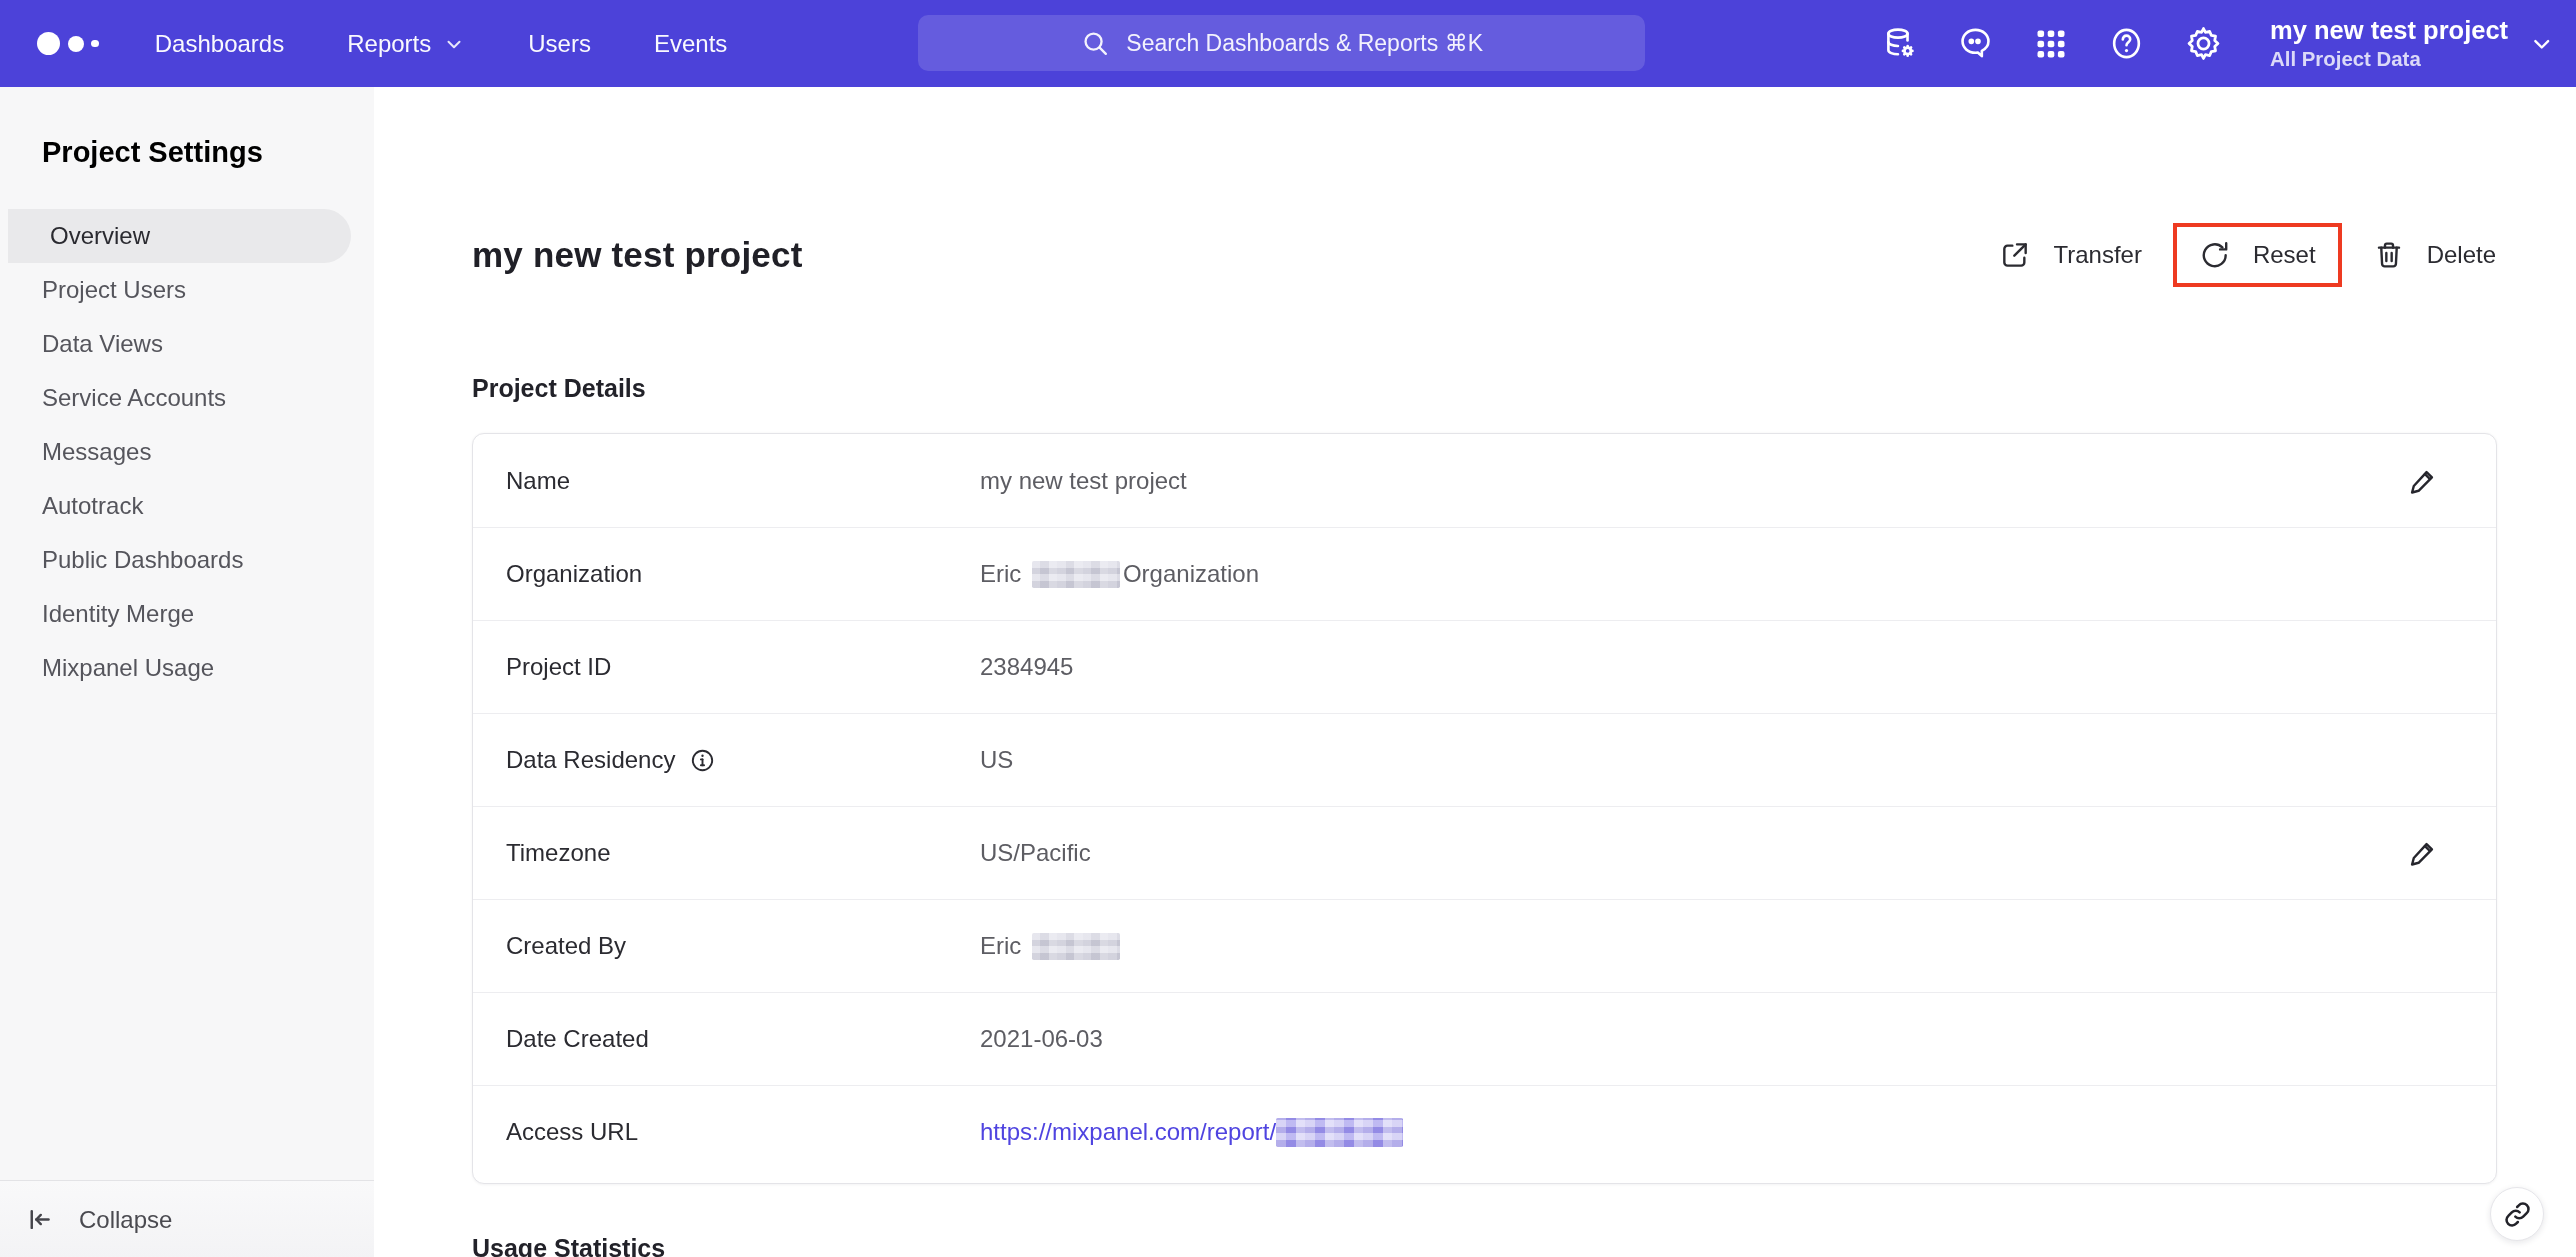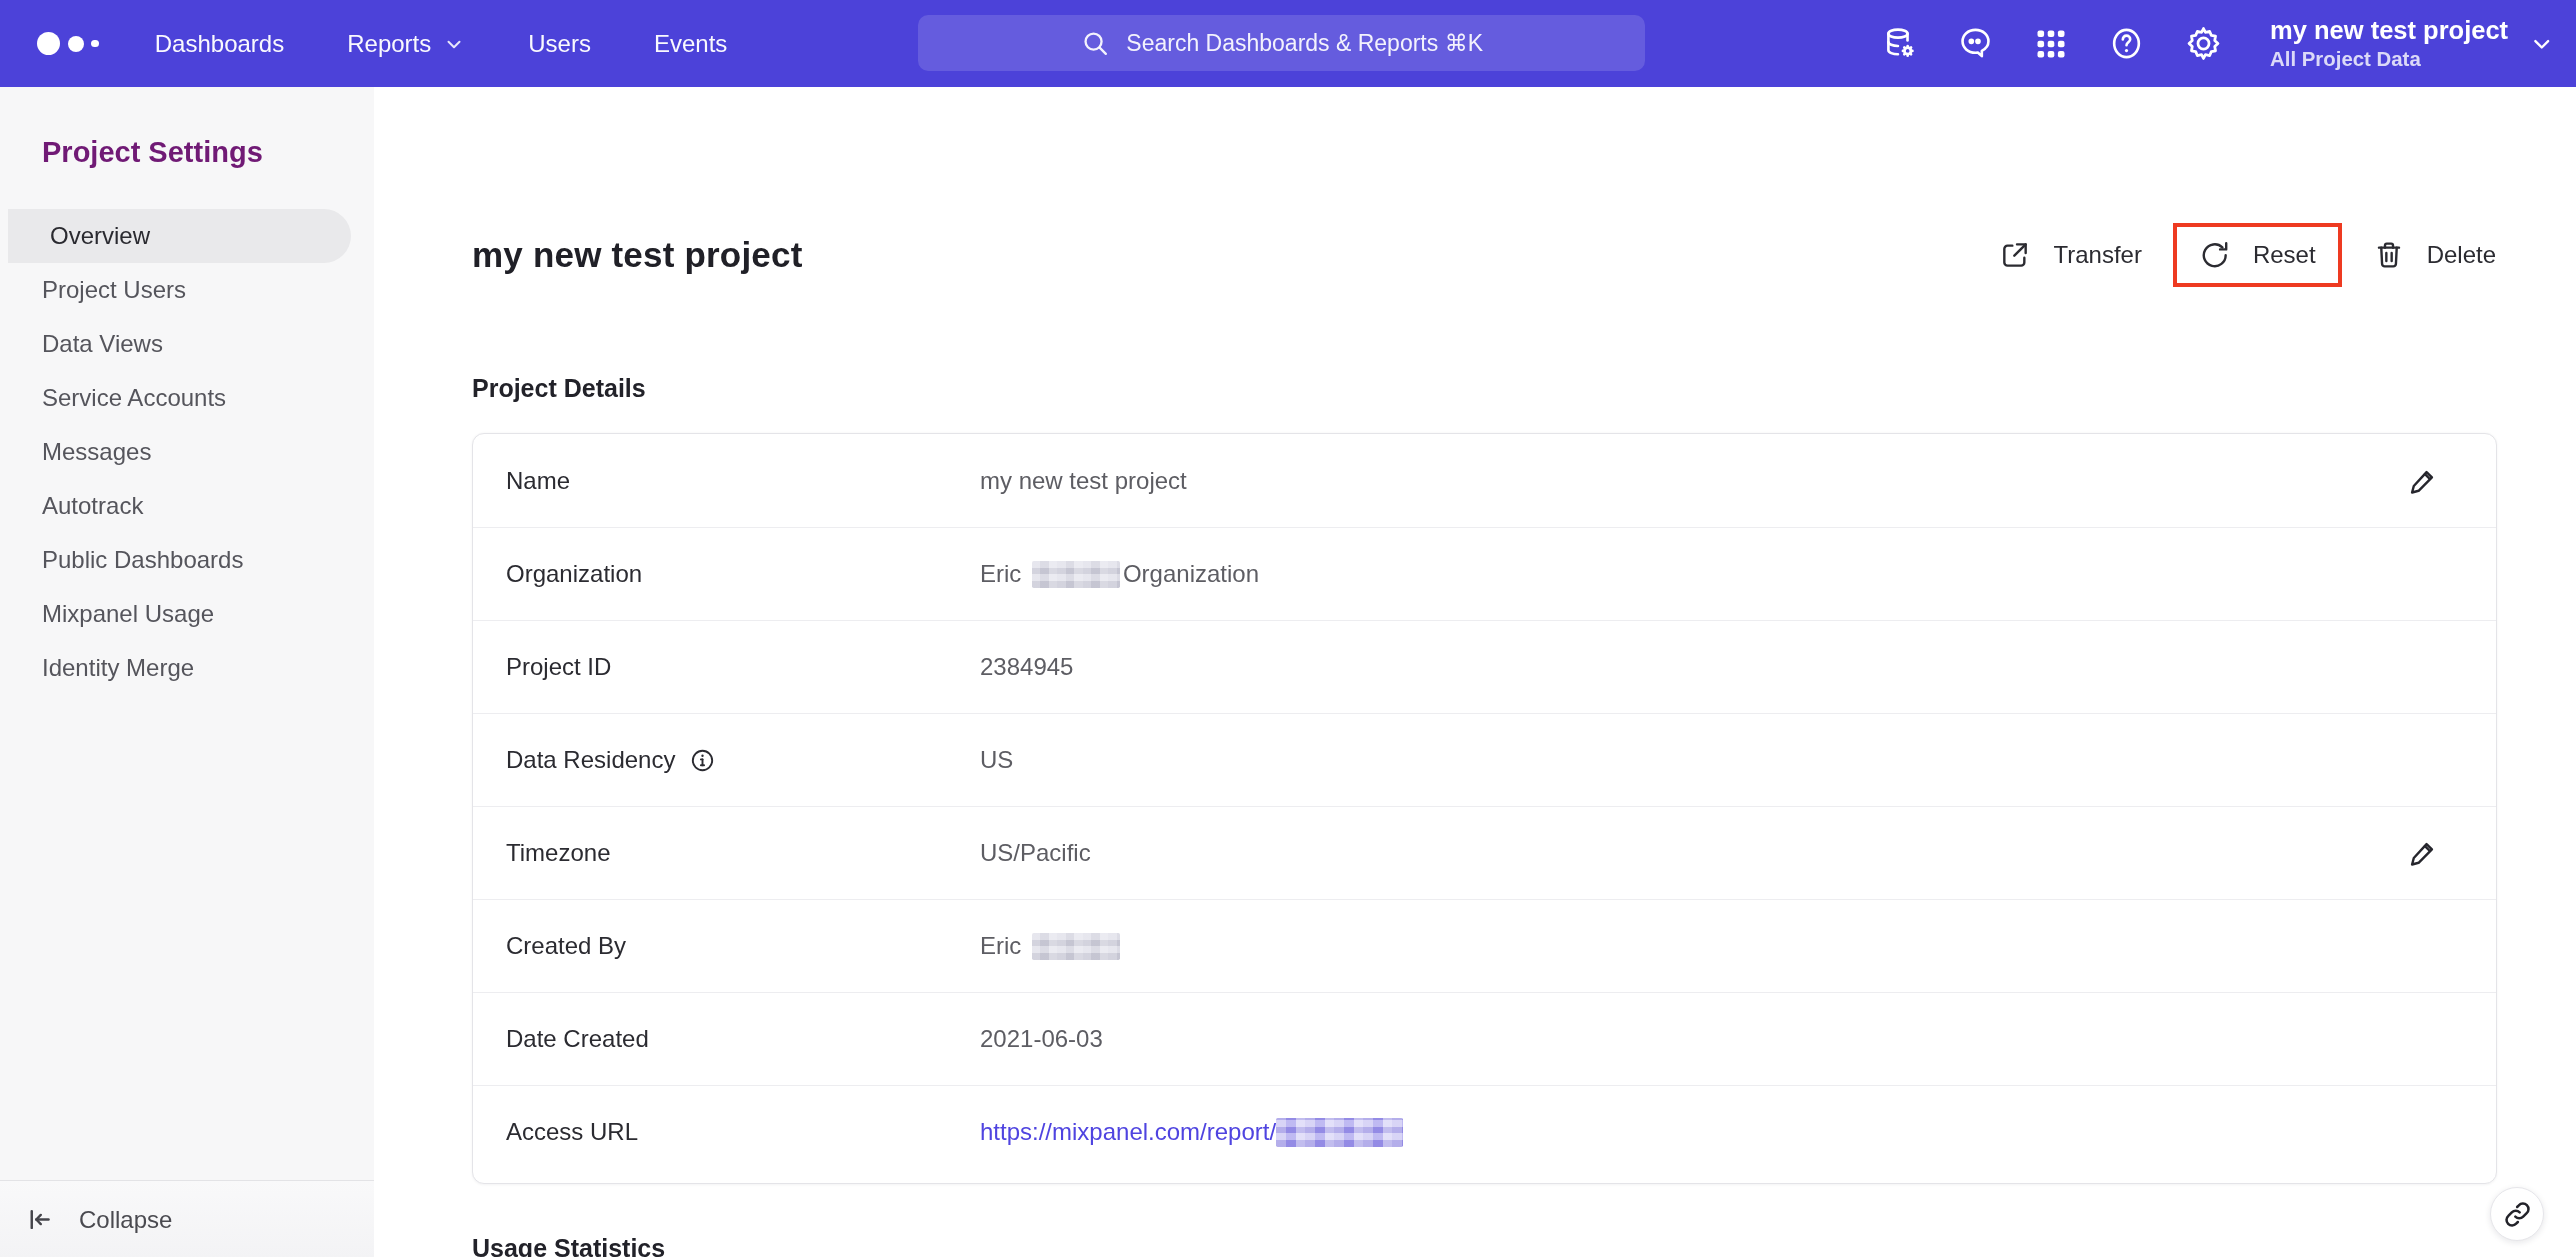--- a/index.html
+++ b/index.html
@@ -32,21 +32,21 @@
   .searchbar .ph{font-size:23px;}
   .nav-right{position:absolute;right:22px;top:0;height:87px;display:flex;align-items:center;gap:39px;}
   .nav-icon{color:#fff;cursor:pointer;display:flex;align-items:center;justify-content:center;}
   .proj-switch{display:flex;align-items:center;gap:20.4px;cursor:pointer;margin-left:8.5px;}
   .proj-switch .txt{display:flex;flex-direction:column;align-items:flex-start;line-height:1.25;}
   .proj-switch .pname{color:#fff;font-size:25.5px;font-weight:bold;white-space:nowrap;}
   .proj-switch .pscope{color:rgba(255,255,255,.8);font-size:20.4px;font-weight:bold;}
 
   
   .sidebar{position:absolute;top:87px;left:0;width:374px;height:1171px;background:var(--sidebar-bg);}
-  .sidebar-title{font-size:29px;font-weight:bold;color:#701a75;padding:49px 0 0 42px;}
+  .sidebar-title{font-size:29px;font-weight:bold;color:#000000;padding:49px 0 0 42px;}
   .side-list{margin-top:40px;}
   .side-item{height:54px;display:flex;align-items:center;padding-left:42px;font-size:24px;color:var(--side-gray);cursor:pointer;white-space:nowrap;}
   .side-item.active{background:#e9e9eb;border-radius:0 27px 27px 0;width:343px;color:#2a2a30;margin-left:8px;}
   .side-footer{position:absolute;bottom:0;left:0;width:374px;height:78px;border-top:0.8px solid #e3e3e6;display:flex;align-items:center;gap:24px;padding-left:24px;color:#45454b;cursor:pointer;background:linear-gradient(#f9f9fa,#f3f3f5);}
   .side-footer .cl{font-size:24px;color:#4a4a50;}
 
   
   .main{position:absolute;top:87px;left:374px;width:2202px;height:1171px;background:#fff;}
   .title-row{position:absolute;top:136px;left:98px;right:80px;display:flex;align-items:center;justify-content:space-between;}
   .page-title{font-size:35px;font-weight:bold;color:#202027;letter-spacing:0.2px;}
@@ -185,22 +185,22 @@
 <aside class="sidebar">
   <div class="sidebar-title">Project Settings</div>
   <div class="side-list">
     <div class="side-item active">Overview</div>
     <div class="side-item">Project Users</div>
     <div class="side-item">Data Views</div>
     <div class="side-item">Service Accounts</div>
     <div class="side-item">Messages</div>
     <div class="side-item">Autotrack</div>
     <div class="side-item">Public Dashboards</div>
+    <div class="side-item">Identity Merge</div>
     <div class="side-item">Mixpanel Usage</div>
-    <div class="side-item">Identity Merge</div>
   </div>
   <div class="side-footer">
     <span>
       <svg width="31" height="31" viewBox="0 0 24 24" fill="none" stroke="currentColor" stroke-width="1.9" stroke-linecap="round" stroke-linejoin="round">
           <path d="M6 5.5v13"></path>
           <path d="M19 12H9.5"></path>
           <path d="M13 8.5L9.5 12l3.5 3.5"></path>
         </svg>
     </span>
     <span class="cl">Collapse</span>

